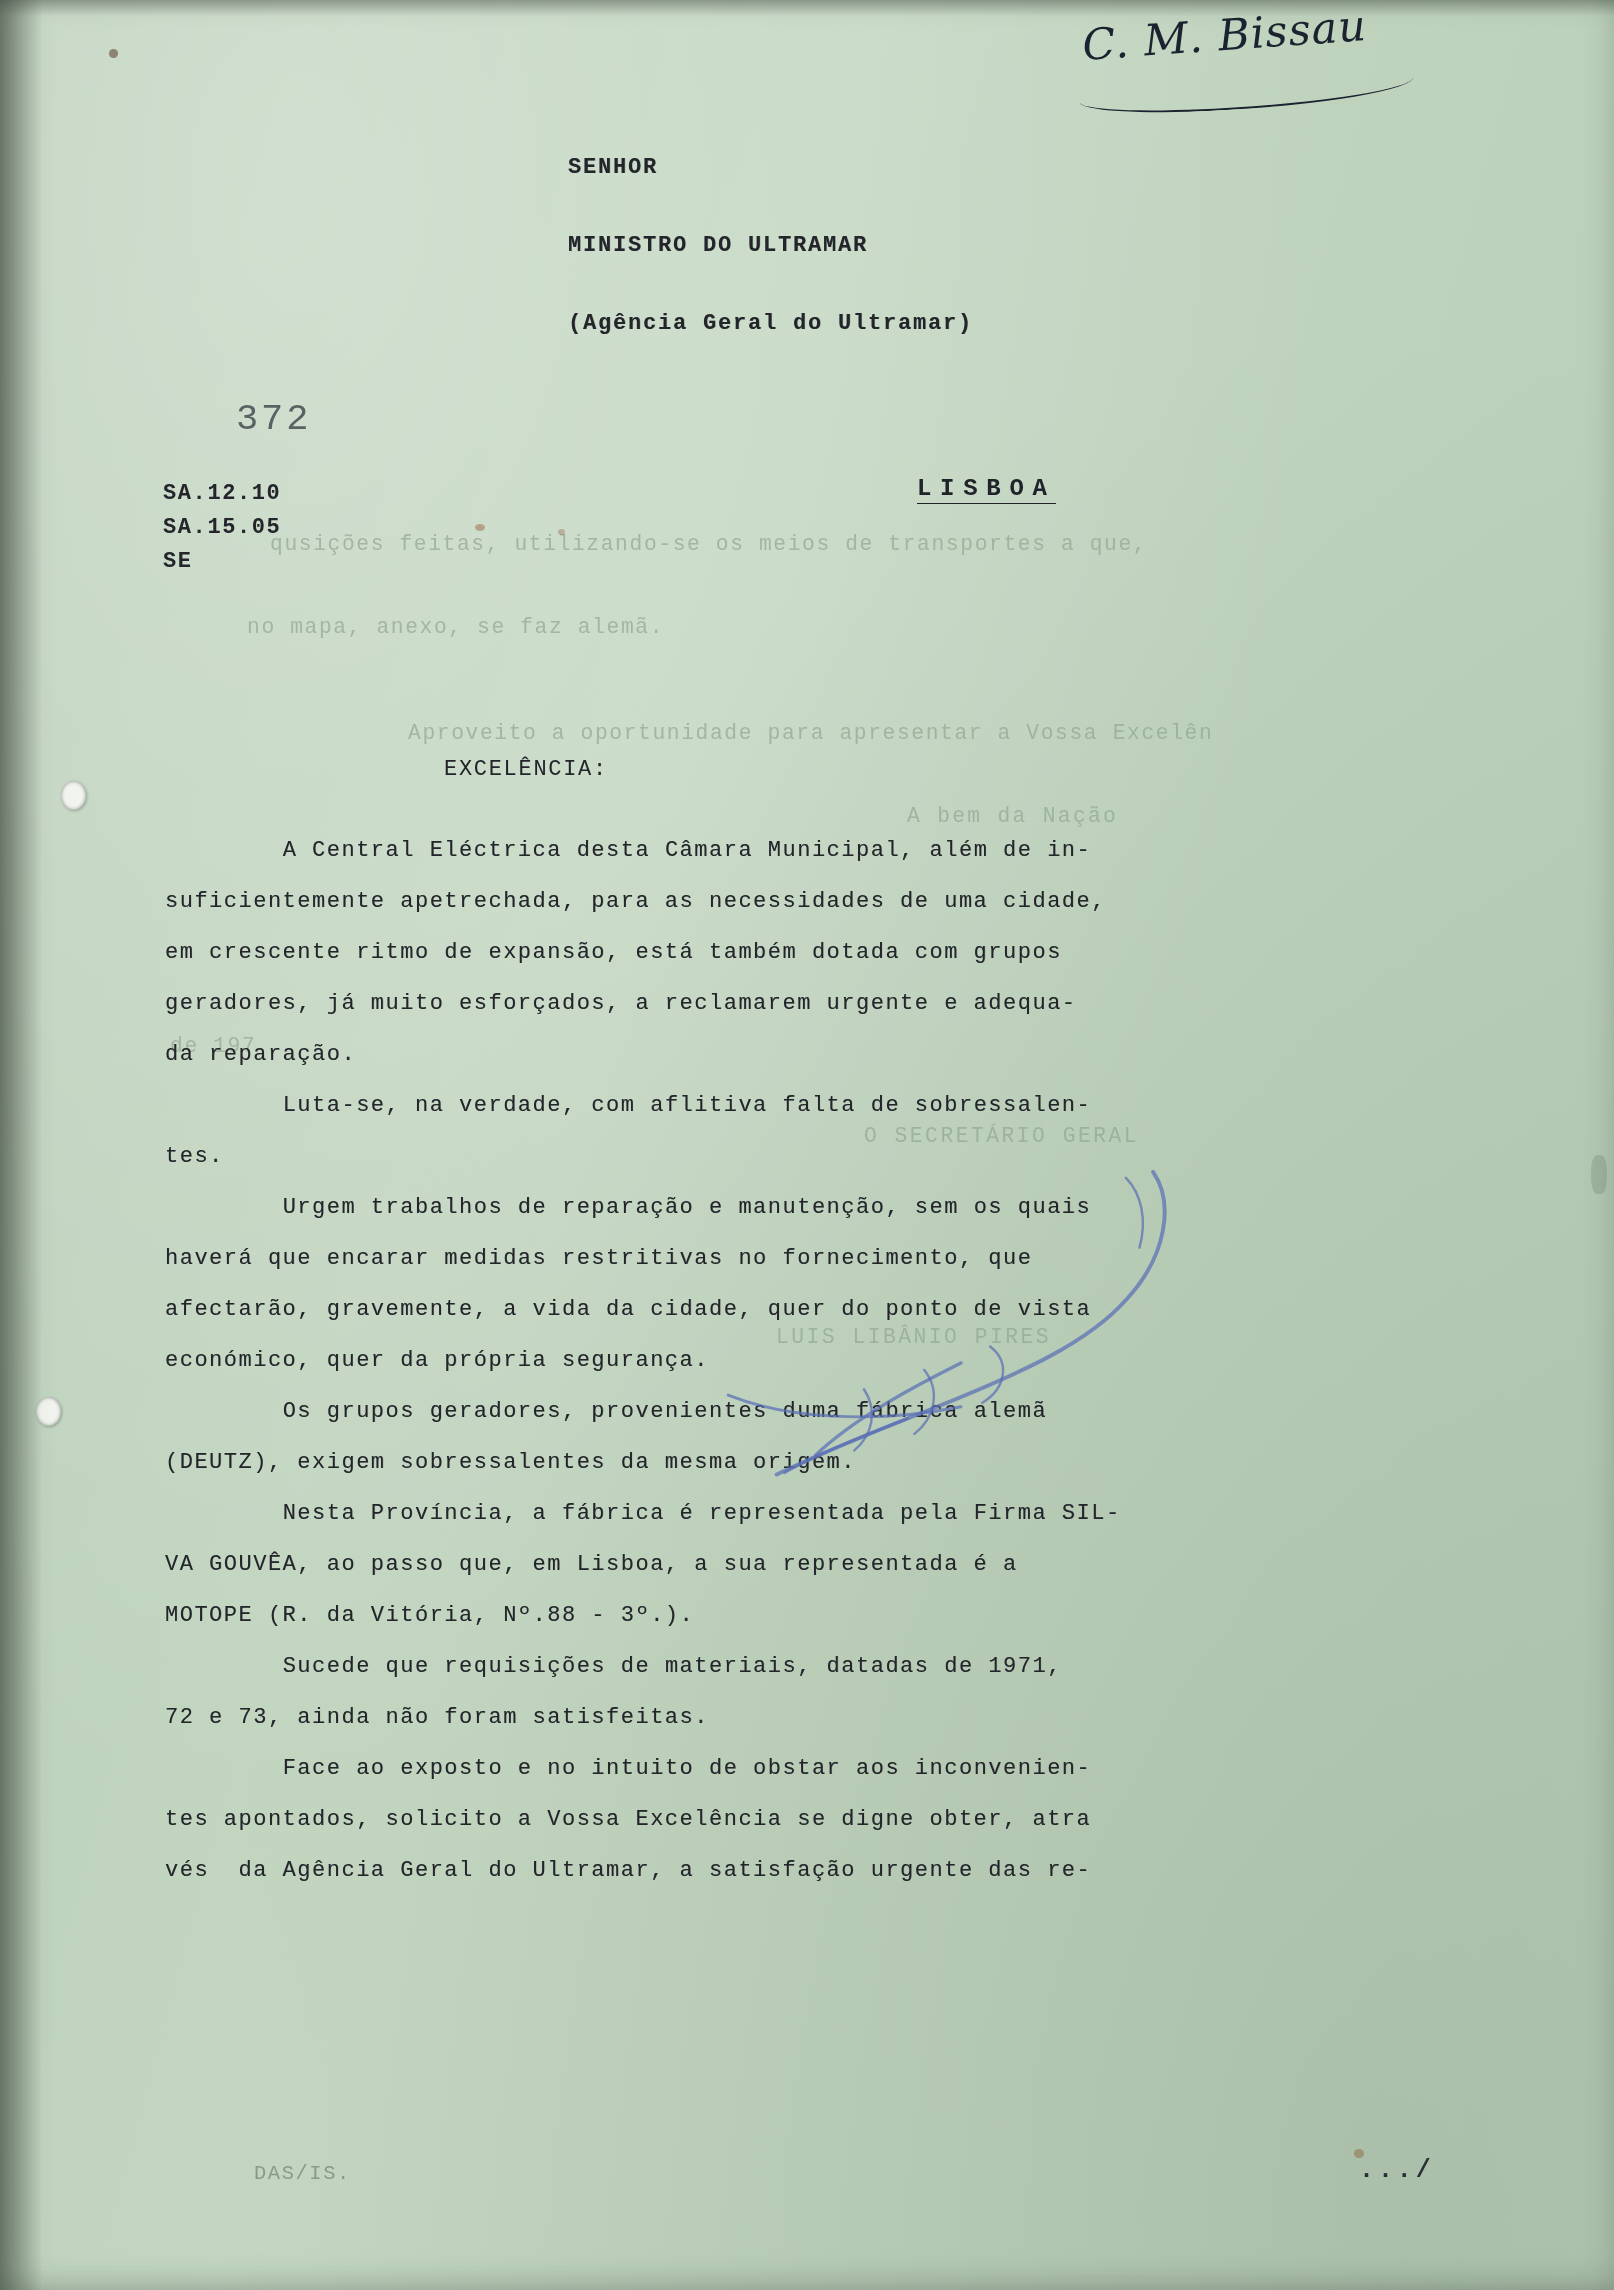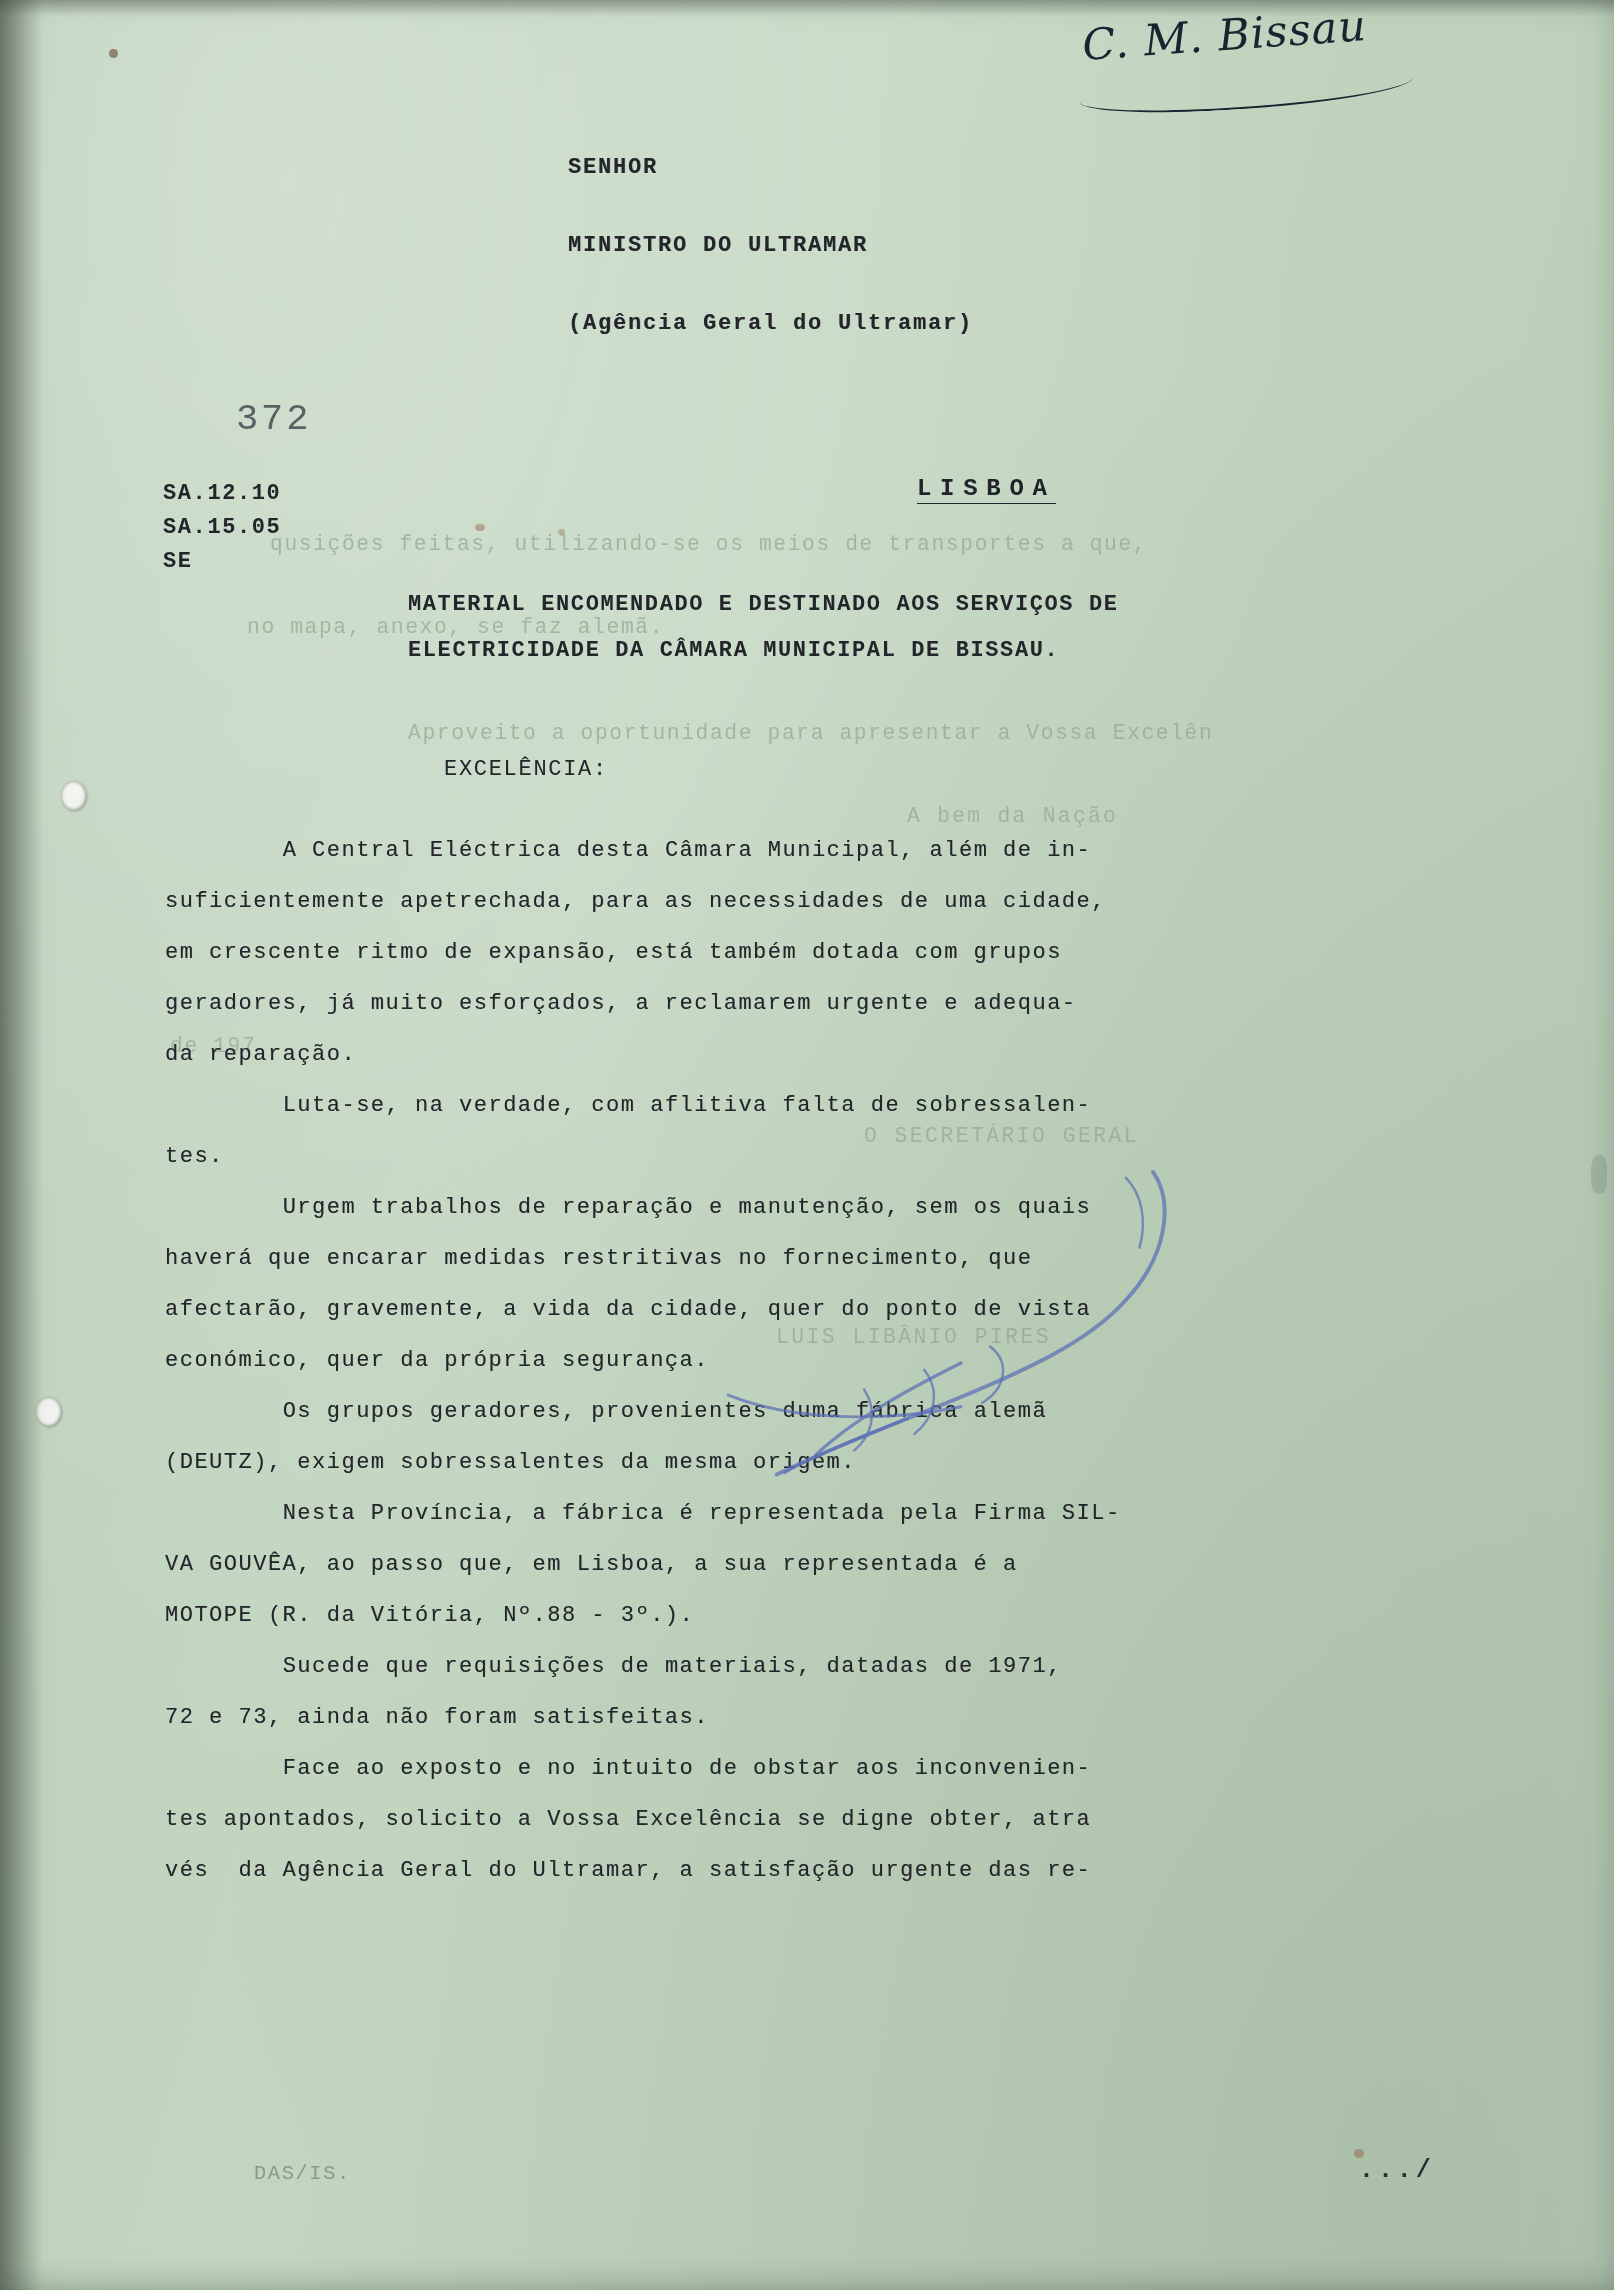--- a/index.html
+++ b/index.html
@@ -244,22 +244,20 @@
   <div class="typed bold hdr-agencia">(Agência Geral do Ultramar)</div>
 
   <div class="stamp-number">372</div>
 
   <div class="lisboa"><span class="u">LISBOA</span></div>
 
   <div class="ref-block" style="white-space:pre;">SA.12.10
 SA.15.05
 SE</div>
 
-  <div class="subject" style="white-space:pre;">MATERIAL ENCOMENDADO E DESTINADO AOS SERVIÇOS DE
-ELECTRICIDADE DA CÂMARA MUNICIPAL DE BISSAU.</div>
 
   <div class="excelencia">EXCELÊNCIA:</div>
 
   <div class="body-text">        A Central Eléctrica desta Câmara Municipal, além de in-
 suficientemente apetrechada, para as necessidades de uma cidade,
 em crescente ritmo de expansão, está também dotada com grupos
 geradores, já muito esforçados, a reclamarem urgente e adequa-
 da reparação.
         Luta-se, na verdade, com aflitiva falta de sobressalen-
 tes.

